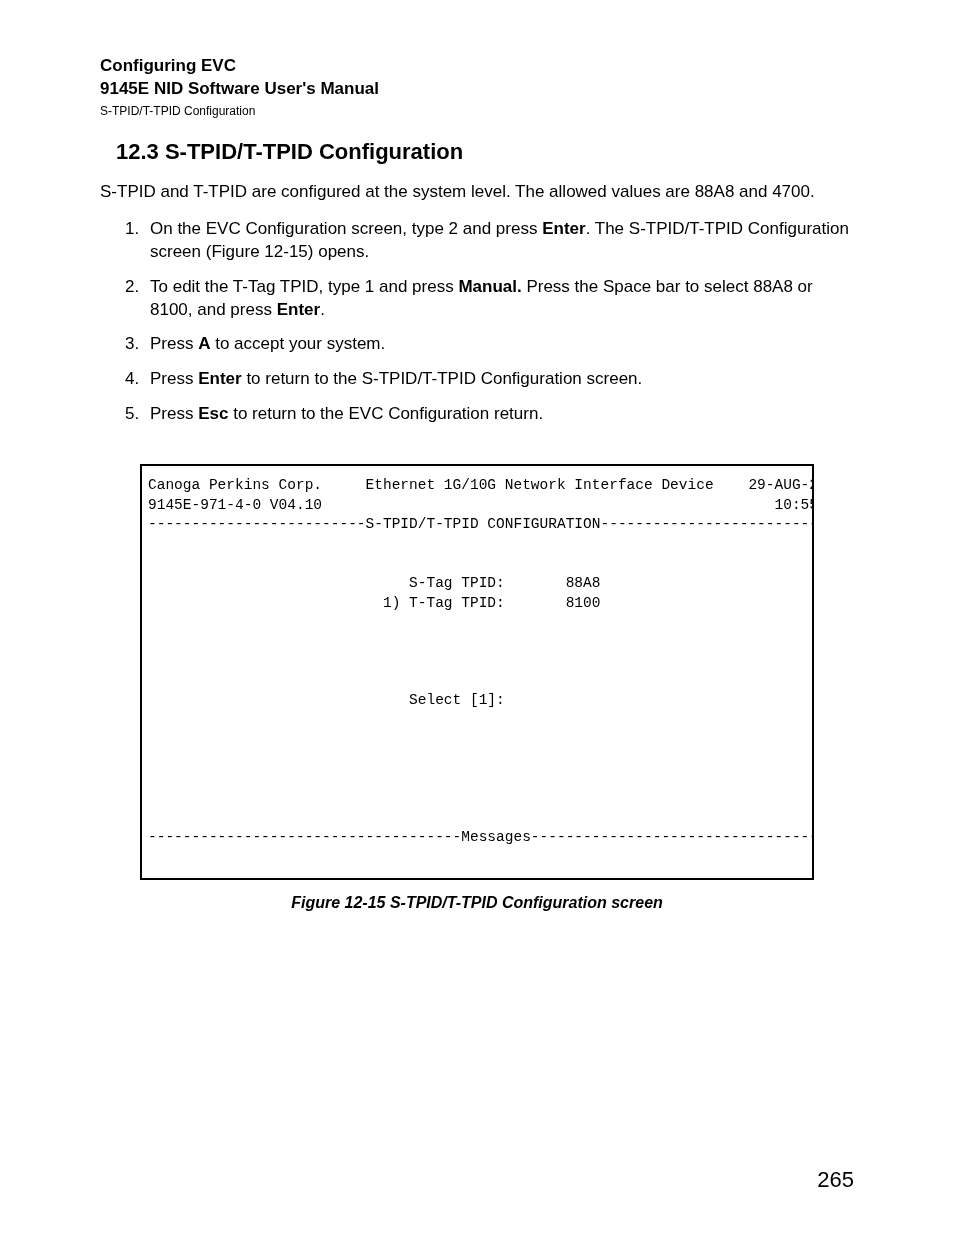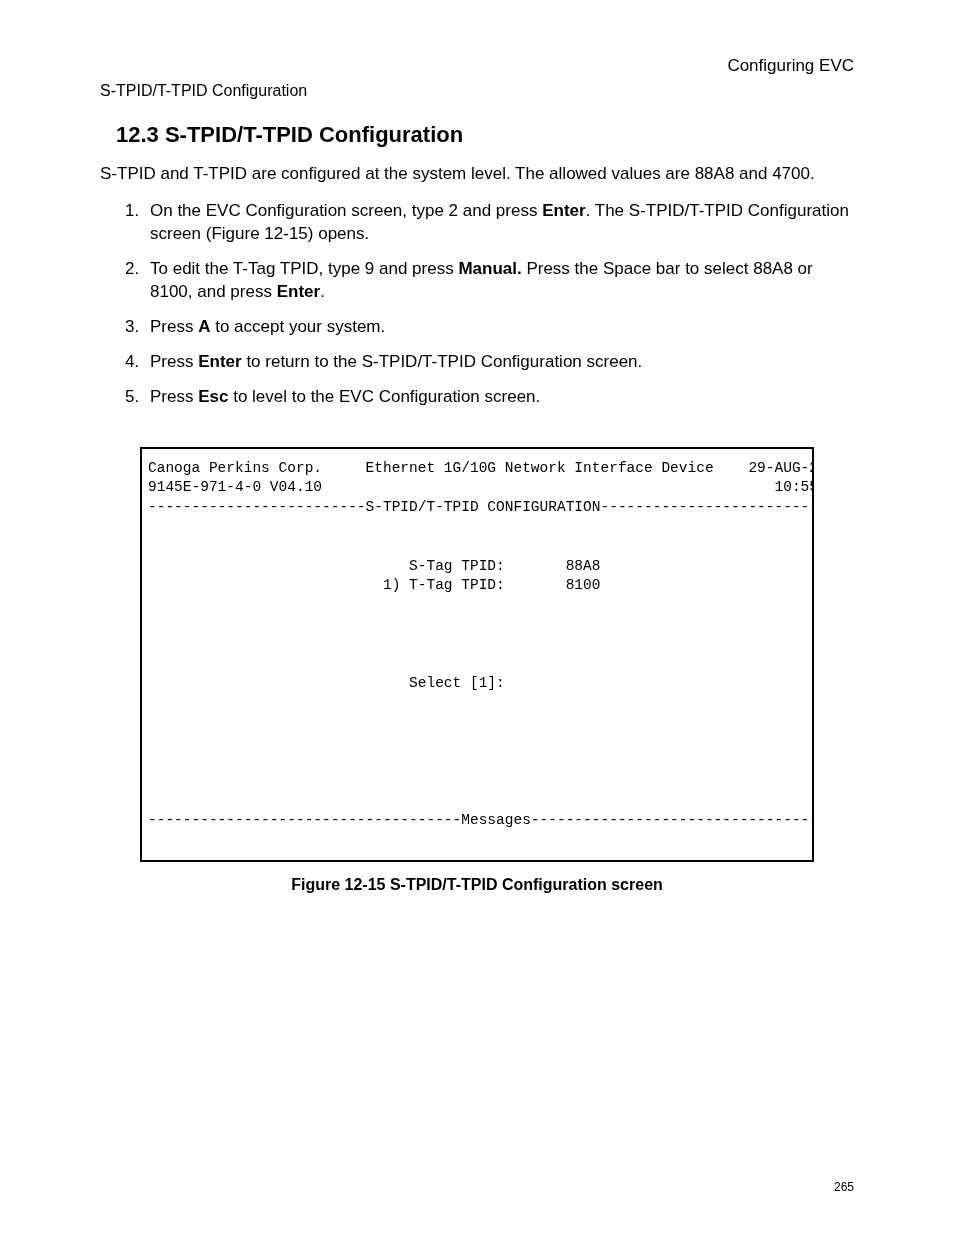--- a/index.html
+++ b/index.html
@@ -12,25 +12,26 @@
     height: 1235px;
     box-sizing: border-box;
     padding: 55px 100px 40px 100px;
     position: relative;
     font-size: 17px;
     line-height: 1.35;
   }
   .header-row {
     display: flex;
     justify-content: flex-end;
-    font-weight: normal;
+    font-weight: bold;
     font-size: 17px;
+    flex-direction: column;
   }
   .header-sub {
-    font-size: 16px;
+    font-size: 12px;
     margin-top: 2px;
   }
   h2.section {
     font-size: 22px;
     font-weight: bold;
     margin: 18px 0 14px 16px;
   }
   p.intro {
     margin: 0 0 14px 0;
   }
@@ -48,58 +49,60 @@
     font-family: "Courier New", Courier, monospace;
     font-size: 14.5px;
     white-space: pre;
     line-height: 1.35;
     padding: 10px 6px 30px 6px;
     margin: 38px 40px 12px 40px;
     overflow: hidden;
   }
   .fig-caption {
     text-align: center;
+    font-style: italic;
     font-weight: bold;
     font-size: 16px;
     margin-top: 10px;
   }
   .page-num {
     position: absolute;
     bottom: 40px;
     right: 100px;
-    font-size: 12px;
+    font-size: 22px;
   }
 </style>
 </head>
 <body>
 
 <div class="header-row">
   <span>Configuring EVC</span>
+  <span>9145E NID Software User's Manual</span>
 </div>
 <div class="header-sub">S-TPID/T-TPID Configuration</div>
 
 <h2 class="section">12.3  S-TPID/T-TPID Configuration</h2>
 
 <p class="intro">S-TPID and T-TPID are configured at the system level. The allowed values are 88A8 and 4700.</p>
 
 <ol class="steps">
   <li>
     <span>On the  EVC Configuration screen, type 2 and press </span><span class="b">Enter</span><span>. The S-TPID/T-TPID Configuration screen (Figure 12-15) opens.</span>
   </li>
   <li>
-    <span>To edit the T-Tag TPID,  type 9 and press </span><span class="b">Manual.</span><span> Press the Space bar to select 88A8 or 8100, and press </span><span class="b">Enter</span><span>.</span>
+    <span>To edit the T-Tag TPID,  type 1 and press </span><span class="b">Manual.</span><span> Press the Space bar to select 88A8 or 8100, and press </span><span class="b">Enter</span><span>.</span>
   </li>
   <li>
     <span>Press </span><span class="b">A</span><span> to accept your system.</span>
   </li>
   <li>
     <span>Press </span><span class="b">Enter</span><span> to return to the S-TPID/T-TPID Configuration screen.</span>
   </li>
   <li>
-    <span>Press </span><span class="b">Esc</span><span> to level to the EVC Configuration screen.</span>
+    <span>Press </span><span class="b">Esc</span><span> to return to the EVC Configuration return.</span>
   </li>
 </ol>
 
 <div class="terminal">Canoga Perkins Corp.     Ethernet 1G/10G Network Interface Device    29-AUG-2011
 9145E-971-4-0 V04.10                                                    10:55:13
 -------------------------S-TPID/T-TPID CONFIGURATION---------------------------
 
 
                               S-Tag TPID:       88A8
                            1) T-Tag TPID:       8100

